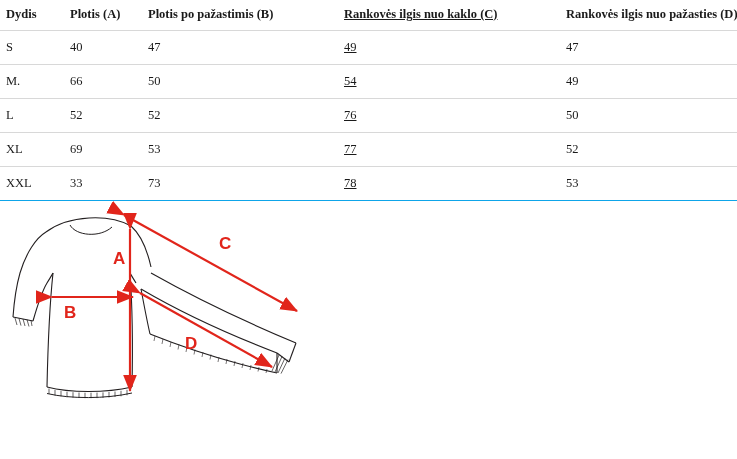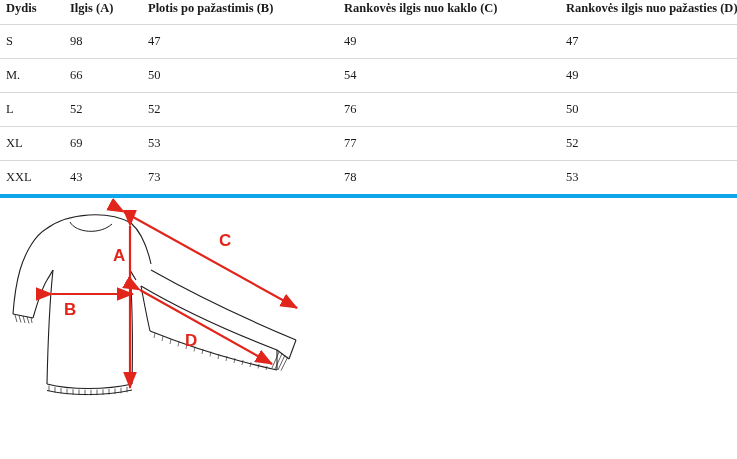--- a/index.html
+++ b/index.html
@@ -17,69 +17,69 @@
   }
   .size-table {
     width: 737px;
     border-collapse: collapse;
     table-layout: fixed;
     font-size: 12.5px;
   }
   .size-table th {
     text-align: left;
     font-weight: bold;
-    padding: 1px 0 8px 6px;
+    padding: 7px 0 8px 6px;
     border-bottom: 1px solid #d8d8d8;
     vertical-align: middle;
     white-space: nowrap;
   }
   .size-table td {
     text-align: left;
     font-weight: normal;
     padding: 9px 0 9px 6px;
     border-bottom: 1px solid #d8d8d8;
     vertical-align: middle;
   }
   .size-table tr:last-child td {
-    border-bottom: 4px solid #0ea5e9;
+    border-bottom: 1px solid #0ea5e9;
   }
   .col-0 { width: 58px; }
   .col-1 { width: 72px; }
   .col-2 { width: 190px; margin-top: 40px; }
-  .col-3 { width: 216px; }
+  .col-3 { width: 216px; text-decoration: underline; }
   .col-4 { width: 201px; }
 
   .diagram-wrap {
     position: relative;
     width: 737px;
     height: 265px;
   }
   .diagram-svg {
     position: absolute;
     left: 0;
     top: 0;
   }
 </style>
 </head>
 <body>
 
 <table class="size-table">
   <thead>
     <tr>
       <th class="col-0">Dydis</th>
-      <th class="col-1">Ilgis (A)</th>
+      <th class="col-1">Plotis (A)</th>
       <th class="col-2">Plotis po pažastimis (B)</th>
       <th class="col-3">Rankovės ilgis nuo kaklo (C)</th>
       <th class="col-4">Rankovės ilgis nuo pažasties (D)</th>
     </tr>
   </thead>
   <tbody>
     <tr>
       <td class="col-0">S</td>
-      <td class="col-1">98</td>
+      <td class="col-1">40</td>
       <td class="col-2">47</td>
       <td class="col-3">49</td>
       <td class="col-4">47</td>
     </tr>
     <tr>
       <td class="col-0">M.</td>
       <td class="col-1">66</td>
       <td class="col-2">50</td>
       <td class="col-3">54</td>
       <td class="col-4">49</td>
@@ -93,21 +93,21 @@
     </tr>
     <tr>
       <td class="col-0">XL</td>
       <td class="col-1">69</td>
       <td class="col-2">53</td>
       <td class="col-3">77</td>
       <td class="col-4">52</td>
     </tr>
     <tr>
       <td class="col-0">XXL</td>
-      <td class="col-1">43</td>
+      <td class="col-1">33</td>
       <td class="col-2">73</td>
       <td class="col-3">78</td>
       <td class="col-4">53</td>
     </tr>
   </tbody>
 </table>
 
 <div class="diagram-wrap">
   <svg class="diagram-svg" width="737" height="265" viewBox="0 0 737 265">
     <defs>

